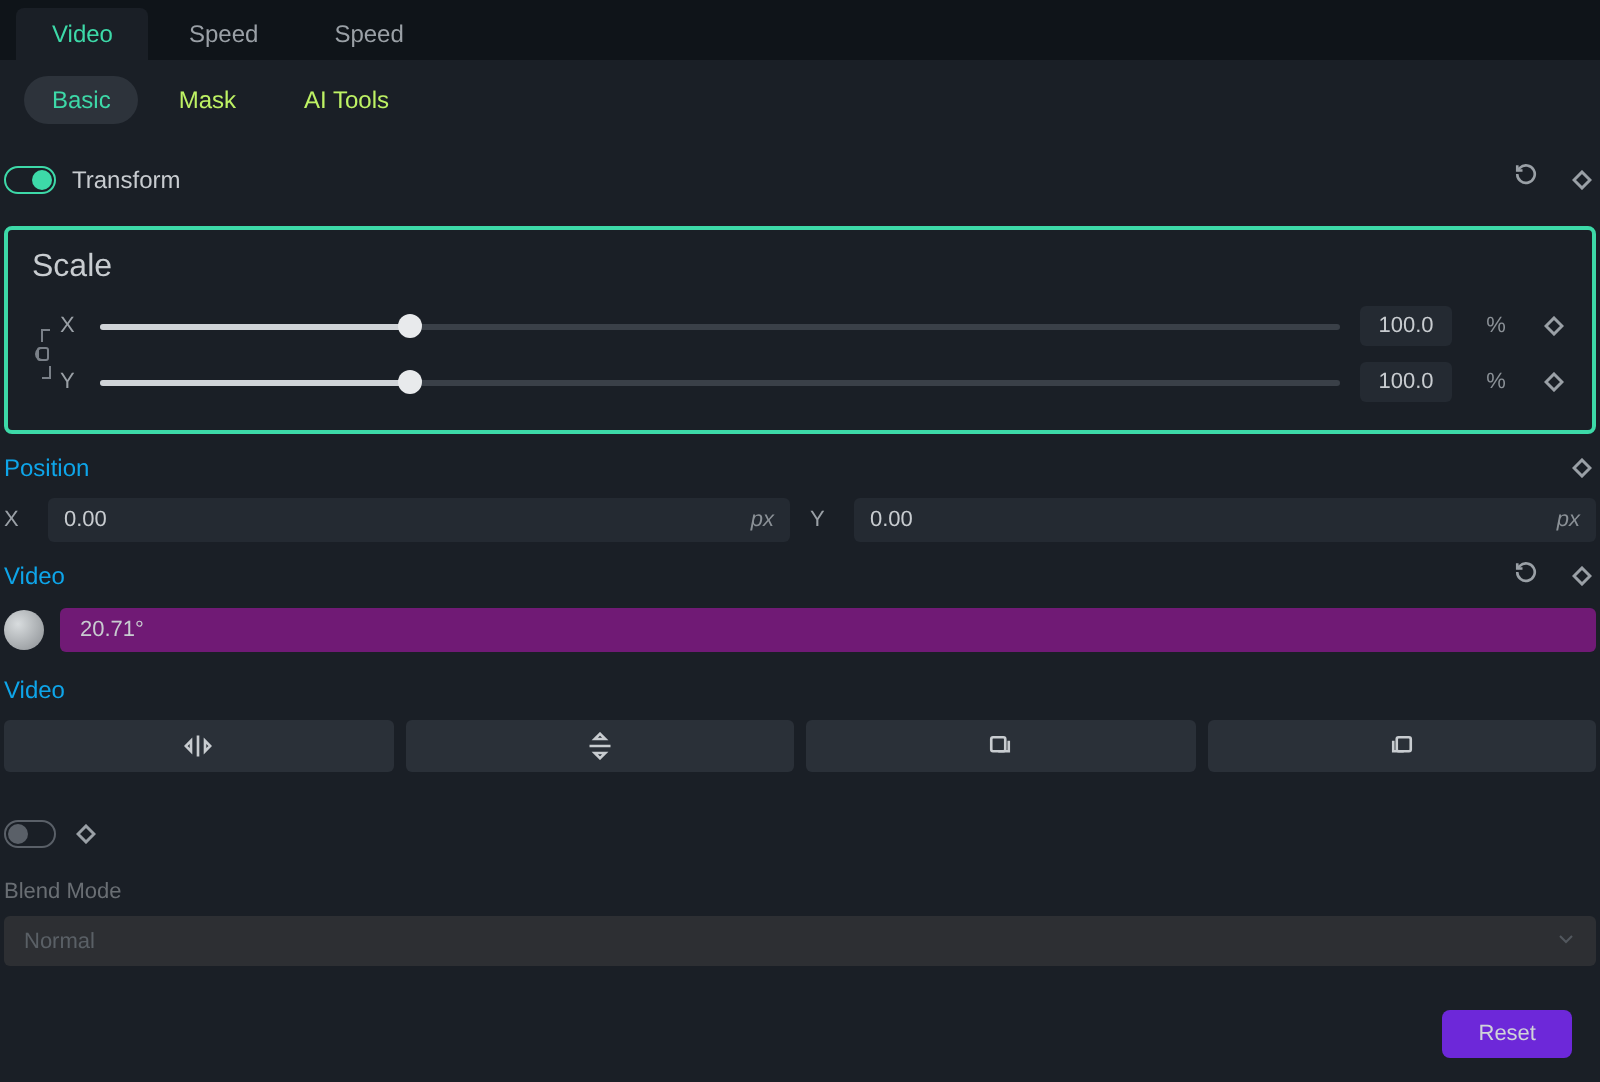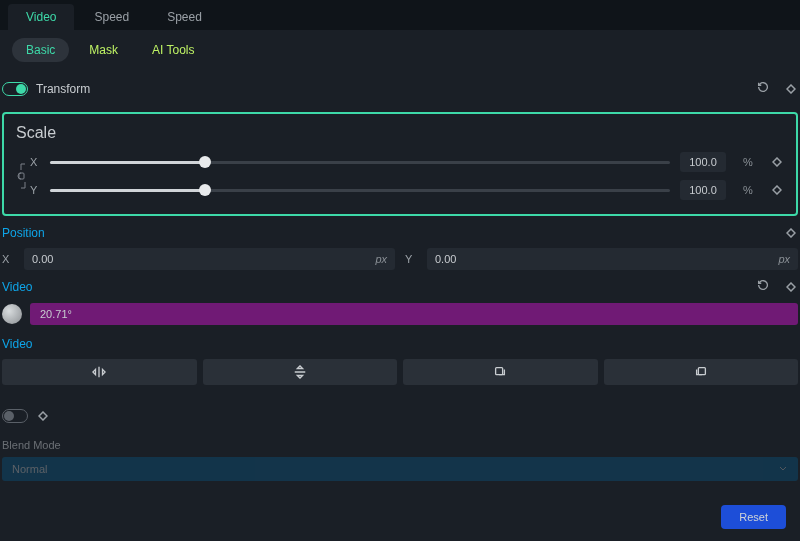--- a/index.html
+++ b/index.html
@@ -54,25 +54,25 @@
 .rotate-row { display: flex; align-items: center; gap: 8px; margin-bottom: 12px; }
 .rotate-dial { width: 20px; height: 20px; border-radius: 50%; background: radial-gradient(circle at 35% 35%, #d8dcde, #8a8e92); position: relative; cursor: pointer; }
 .rotate-input { flex: 1; background: #701a75; border-radius: 3px; padding: 5px 10px; font-size: 11px; color: #c8ccd0; }
 
 .flip-row { display: flex; gap: 6px; margin-bottom: 14px; }
 .flip-btn { flex: 1; background: #2a3038; border-radius: 3px; padding: 6px 0; display: flex; align-items: center; justify-content: center; cursor: pointer; }
 .flip-btn svg { width: 14px; height: 14px; stroke: #c8ccd0; fill: none; stroke-width: 1.5; }
 
 .blend-sec { opacity: 0.5; margin-top: 6px; }
 .blend-label { font-size: 11px; margin-bottom: 6px; }
-.blend-select { background: #0c4a6e; border-radius: 3px; padding: 6px 10px; font-size: 11px; color: #9aa0a6; display: flex; align-items: center; }
+.blend-select { background: #404040; border-radius: 3px; padding: 6px 10px; font-size: 11px; color: #9aa0a6; display: flex; align-items: center; }
 .blend-select .spacer { flex: 1; }
 
 .footer { padding: 10px 14px 12px; display: flex; justify-content: flex-end; }
-.reset-btn { background: #1d4ed8; color: #d0d4d8; font-size: 11px; padding: 6px 18px; border-radius: 4px; cursor: pointer; border: none; }
+.reset-btn { background: #6d28d9; color: #d0d4d8; font-size: 11px; padding: 6px 18px; border-radius: 4px; cursor: pointer; border: none; }
 </style>
 </head>
 <body>
 
 <div class="panel">
   <div class="tabs-main">
     <div class="tab-main active">Video</div>
     <div class="tab-main">Speed</div>
     <div class="tab-main">Speed</div>
   </div>

